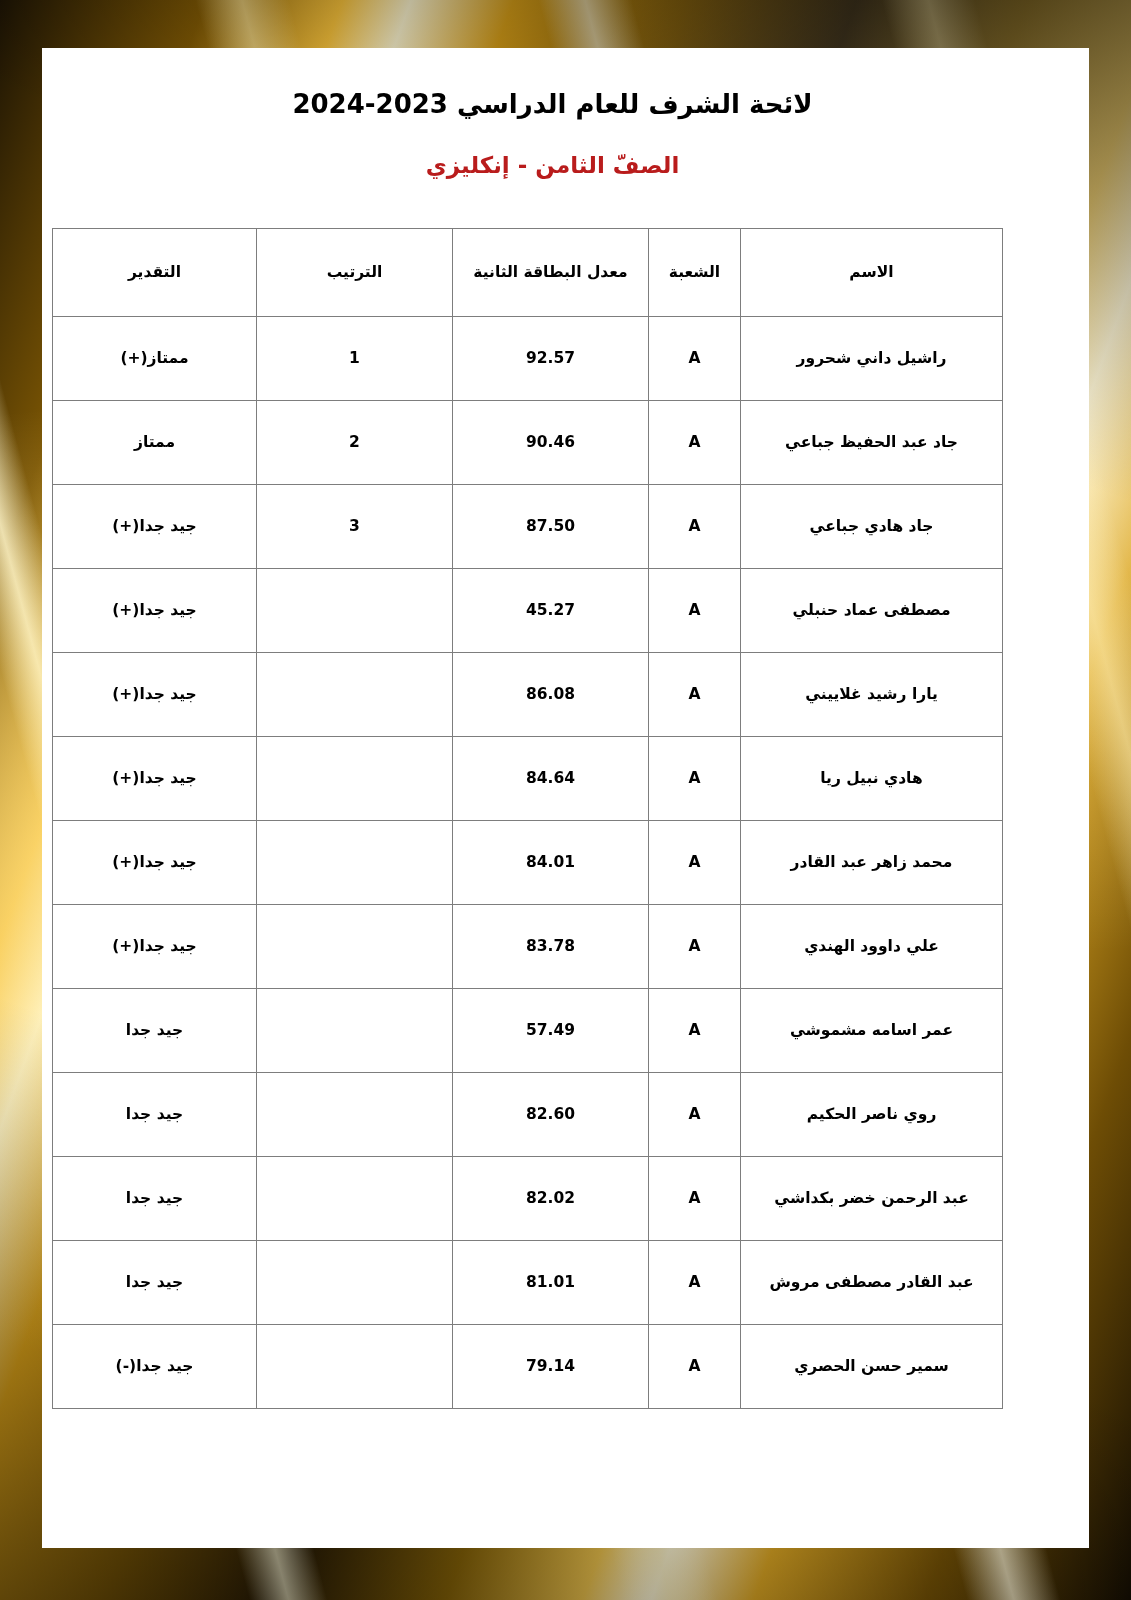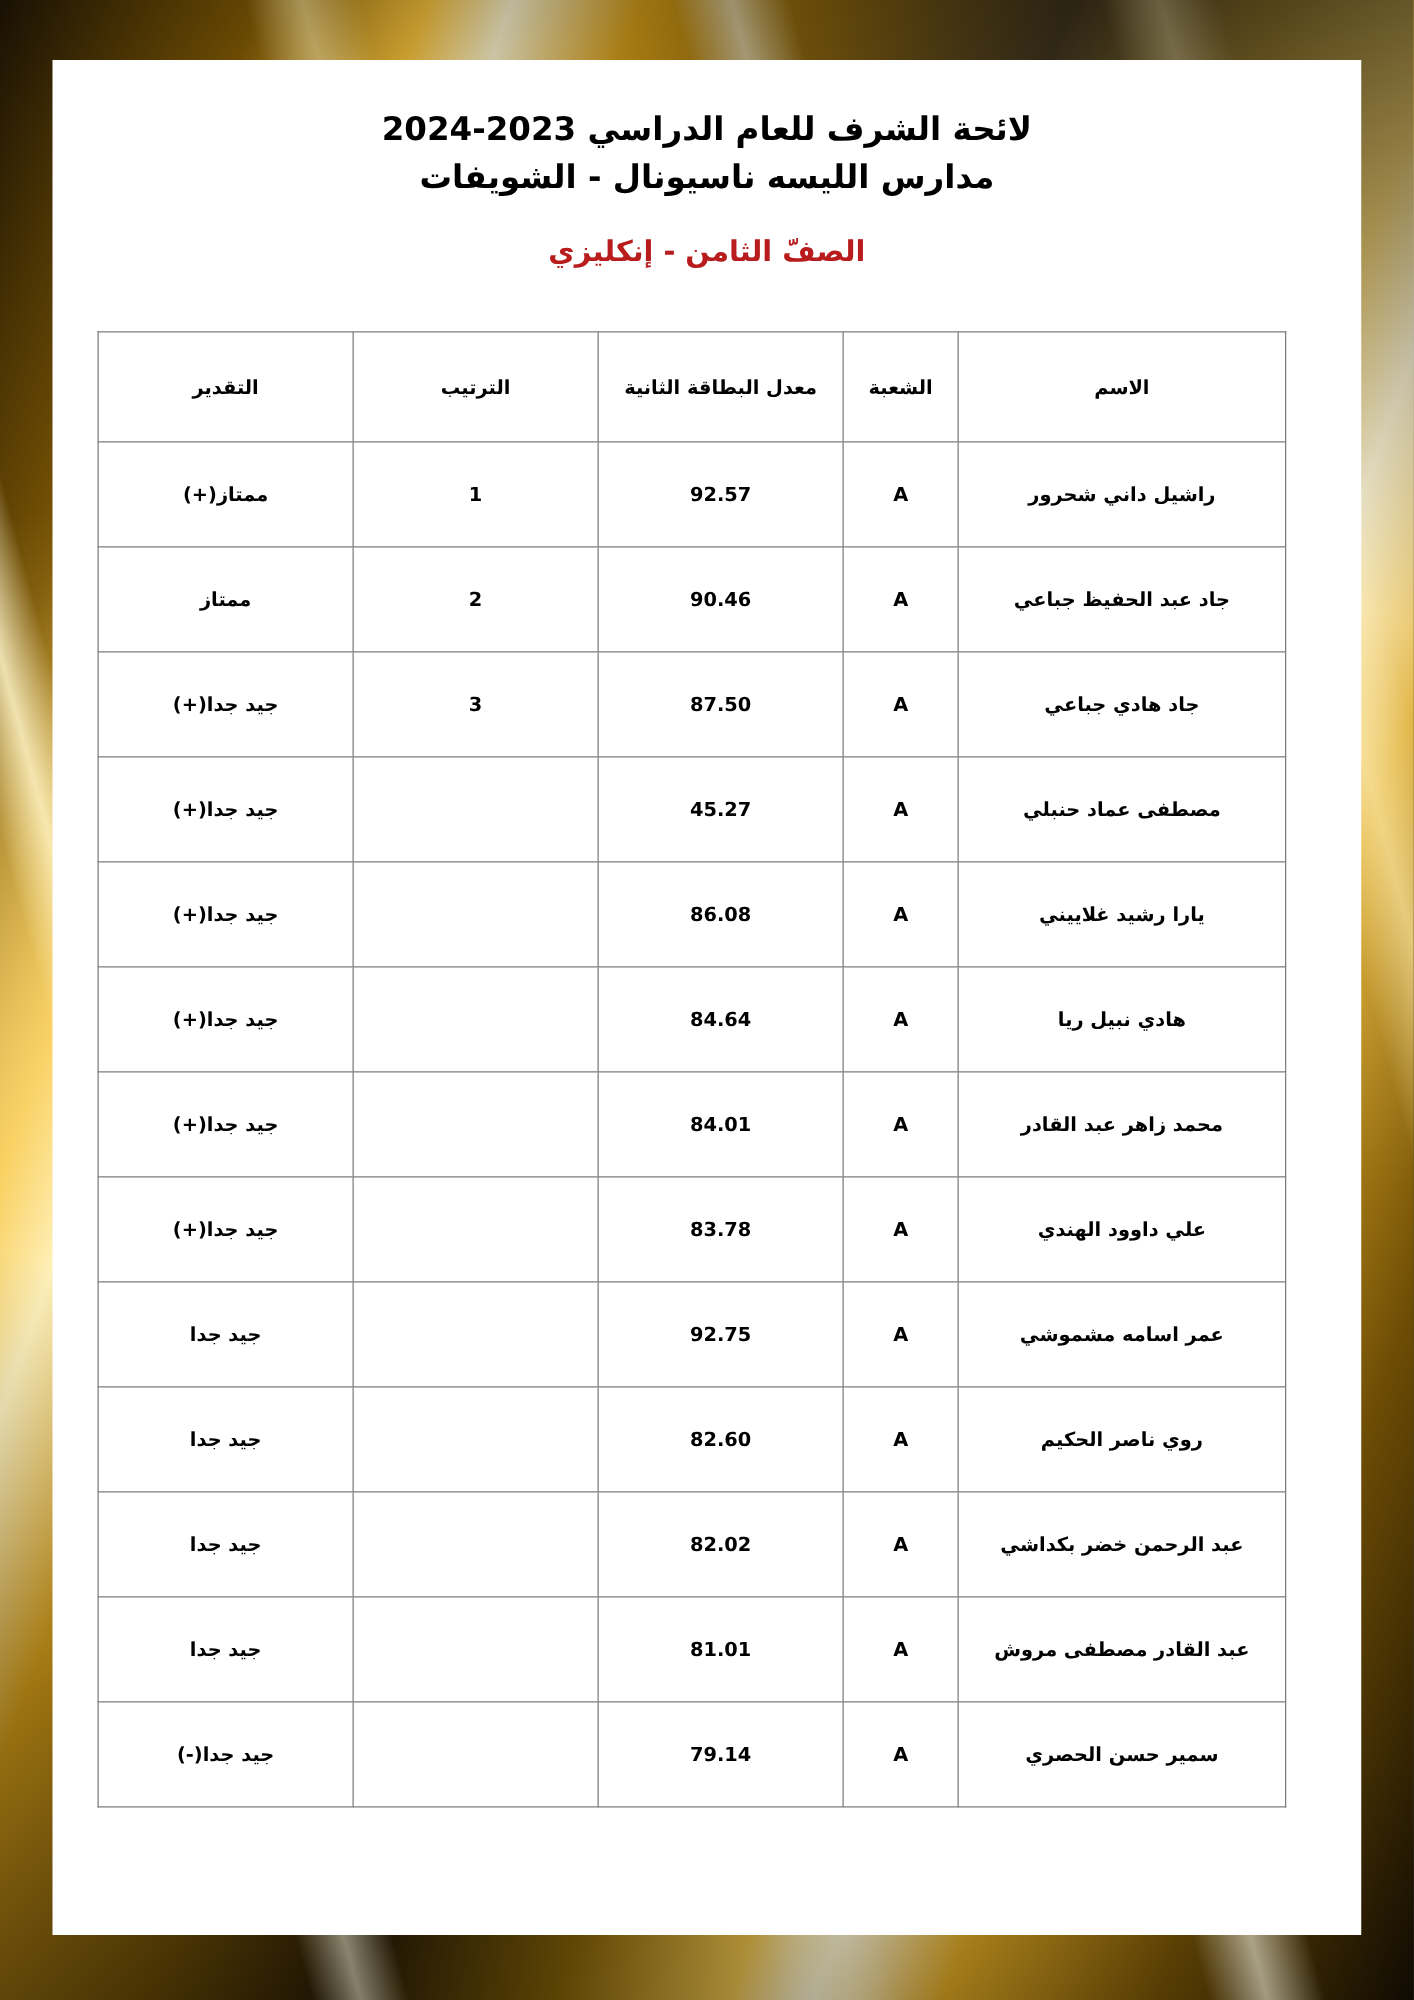--- a/index.html
+++ b/index.html
@@ -45,21 +45,21 @@
   
   .sheet {
     position: absolute;
     left: 42px;
     top: 48px;
     width: 1047px;
     height: 1500px;
     background: #ffffff;
     z-index: 5;
     box-sizing: border-box;
-    padding: 38px 60px 0 60px;
+    padding: 38px 86px 0 60px;
   }
 
   .doc-title {
     text-align: center;
     font-size: 26px;
     font-weight: bold;
     color: #000;
     line-height: 1.45;
     margin: 0;
     direction: rtl;
@@ -105,21 +105,20 @@
   td.num, th.num { direction: ltr; }
 </style>
 </head>
 <body>
 
 <div class="page">
   <div class="sheet">
 
     <h1 class="doc-title">
       <span>لائحة الشرف للعام الدراسي 2023-2024</span>
-      <span class="line2">مدارس الليسه ناسيونال - الشويفات</span>
     </h1>
 
     <h2 class="doc-subtitle">الصفّ الثامن - إنكليزي</h2>
 
     <table class="honor">
       <colgroup>
         <col class="c-name">
         <col class="c-section">
         <col class="c-average">
         <col class="c-rank">
@@ -187,21 +186,21 @@
           <tr>
             <td>علي داوود  الهندي</td>
             <td class="num">A</td>
             <td class="num">83.78</td>
             <td class="num"></td>
             <td>جيد جدا(+)</td>
           </tr>
           <tr>
             <td>عمر اسامه  مشموشي</td>
             <td class="num">A</td>
-            <td class="num">92.75</td>
+            <td class="num">57.49</td>
             <td class="num"></td>
             <td>جيد جدا</td>
           </tr>
           <tr>
             <td>روي ناصر  الحكيم</td>
             <td class="num">A</td>
             <td class="num">82.60</td>
             <td class="num"></td>
             <td>جيد جدا</td>
           </tr>

